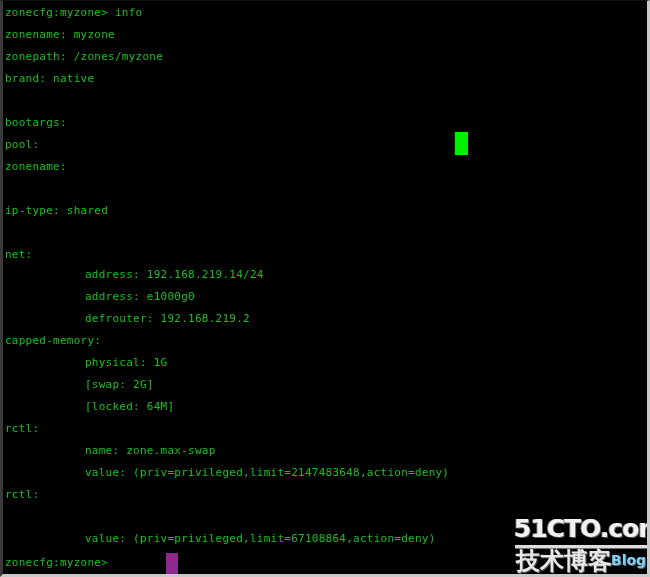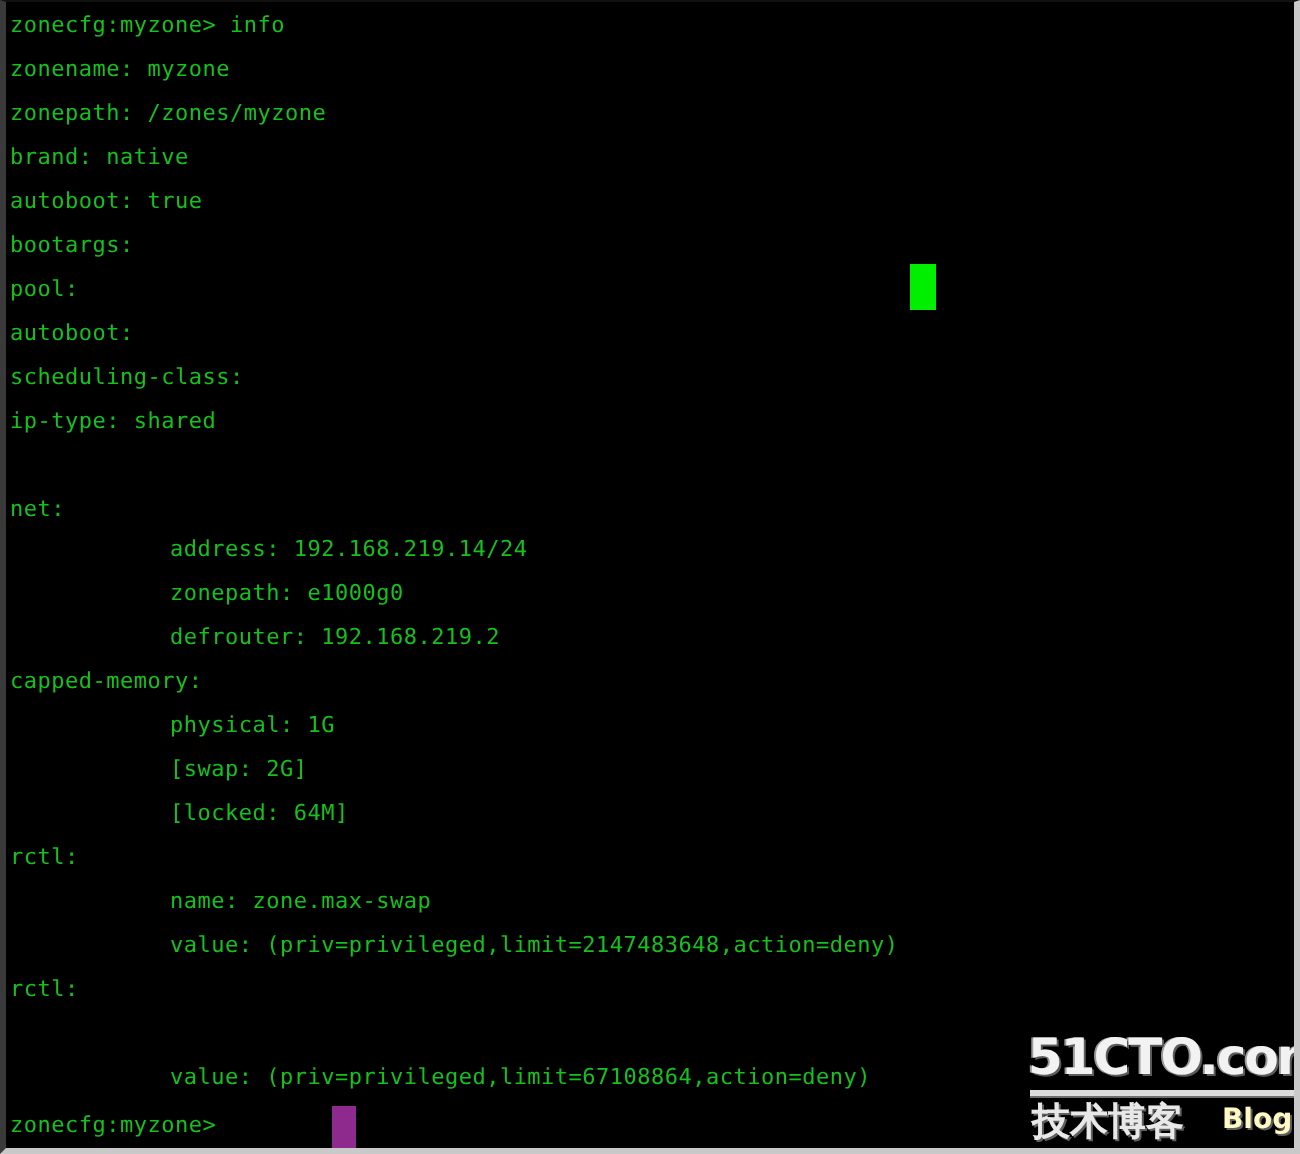--- a/index.html
+++ b/index.html
@@ -101,57 +101,55 @@
     height: 3px;
     background: #dcdcdc;
     box-shadow: 0 1px 0 #6e6e6e;
   }
   #watermark-cn {
     position: absolute;
     left: 2px;
     top: 33px;
     font-family: "DejaVu Sans", "Liberation Sans", sans-serif;
     font-weight: bold;
-    font-size: 19px;
+    font-size: 24px;
     line-height: 24px;
     letter-spacing: 0px;
     color: #e8e8e8;
     text-shadow: 1px 1px 0 #5f5f5f;
   }
   #watermark-blog {
     position: absolute;
     left: 97px;
     top: 33px;
     font-family: "DejaVu Sans", "Liberation Sans", sans-serif;
     font-weight: bold;
     font-size: 14px;
     line-height: 22px;
-    color: #fef9c3;
+    color: #7dd3fc;
     text-shadow: 1px 1px 0 #5f5f5f;
   }
 </style>
 </head>
 <body>
 
 <div id="terminal-window">
   <div id="terminal-screen">
 
     <div class="line" style="top:0px">zonecfg:myzone&gt; info</div>
     <div class="line" style="top:22px">zonename: myzone</div>
     <div class="line" style="top:44px">zonepath: /zones/myzone</div>
     <div class="line" style="top:66px">brand: native</div>
-    <div class="line" style="top:88px">autoboot: true</div>
     <div class="line" style="top:110px">bootargs:</div>
     <div class="line" style="top:132px">pool:</div>
-    <div class="line" style="top:154px">autoboot:</div>
-    <div class="line" style="top:176px">scheduling-class:</div>
+    <div class="line" style="top:154px">zonename:</div>
     <div class="line" style="top:198px">ip-type: shared</div>
     <div class="line" style="top:242px">net:</div>
     <div class="line indent" style="top:262px">address: 192.168.219.14/24</div>
-    <div class="line indent" style="top:284px">zonepath: e1000g0</div>
+    <div class="line indent" style="top:284px">address: e1000g0</div>
     <div class="line indent" style="top:306px">defrouter: 192.168.219.2</div>
     <div class="line" style="top:328px">capped-memory:</div>
     <div class="line indent" style="top:350px">physical: 1G</div>
     <div class="line indent" style="top:372px">[swap: 2G]</div>
     <div class="line indent" style="top:394px">[locked: 64M]</div>
     <div class="line" style="top:416px">rctl:</div>
     <div class="line indent" style="top:438px">name: zone.max-swap</div>
     <div class="line indent" style="top:460px">value: (priv=privileged,limit=2147483648,action=deny)</div>
     <div class="line" style="top:482px">rctl:</div>
     <div class="line indent" style="top:526px">value: (priv=privileged,limit=67108864,action=deny)</div>

